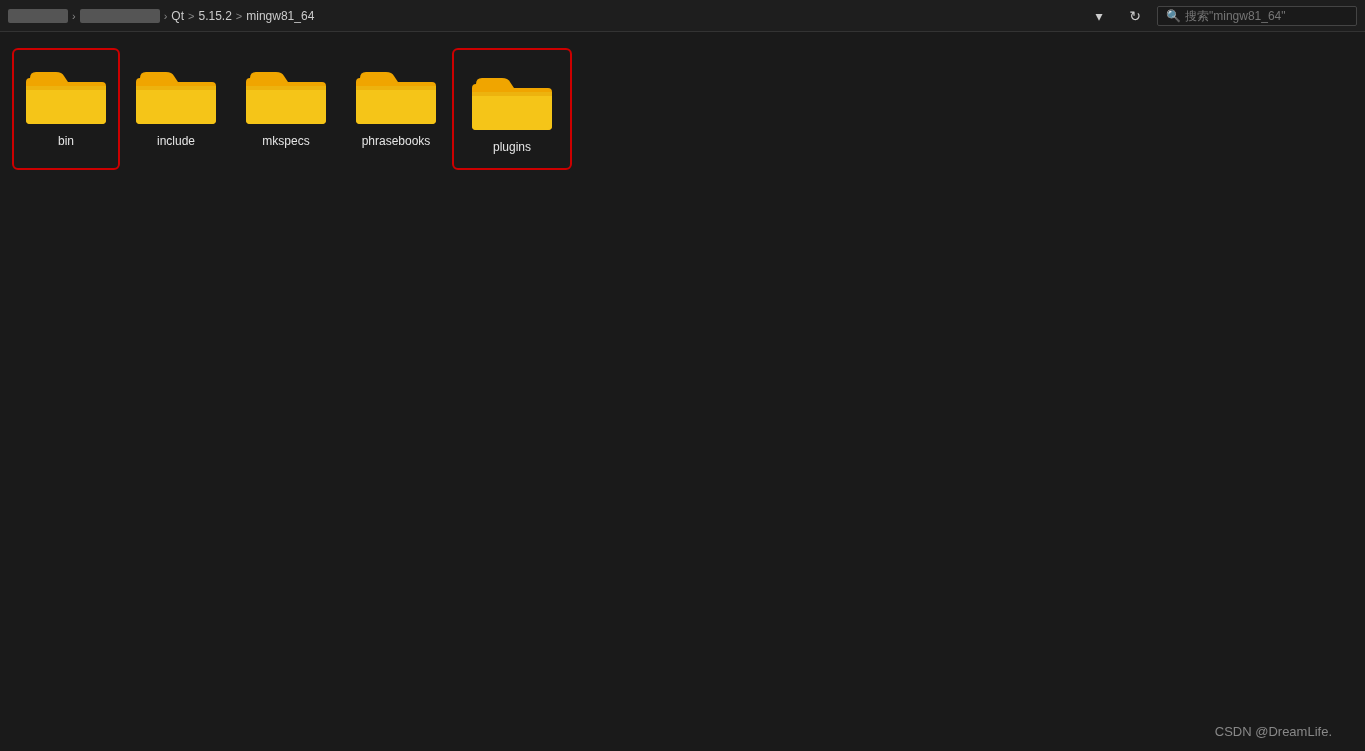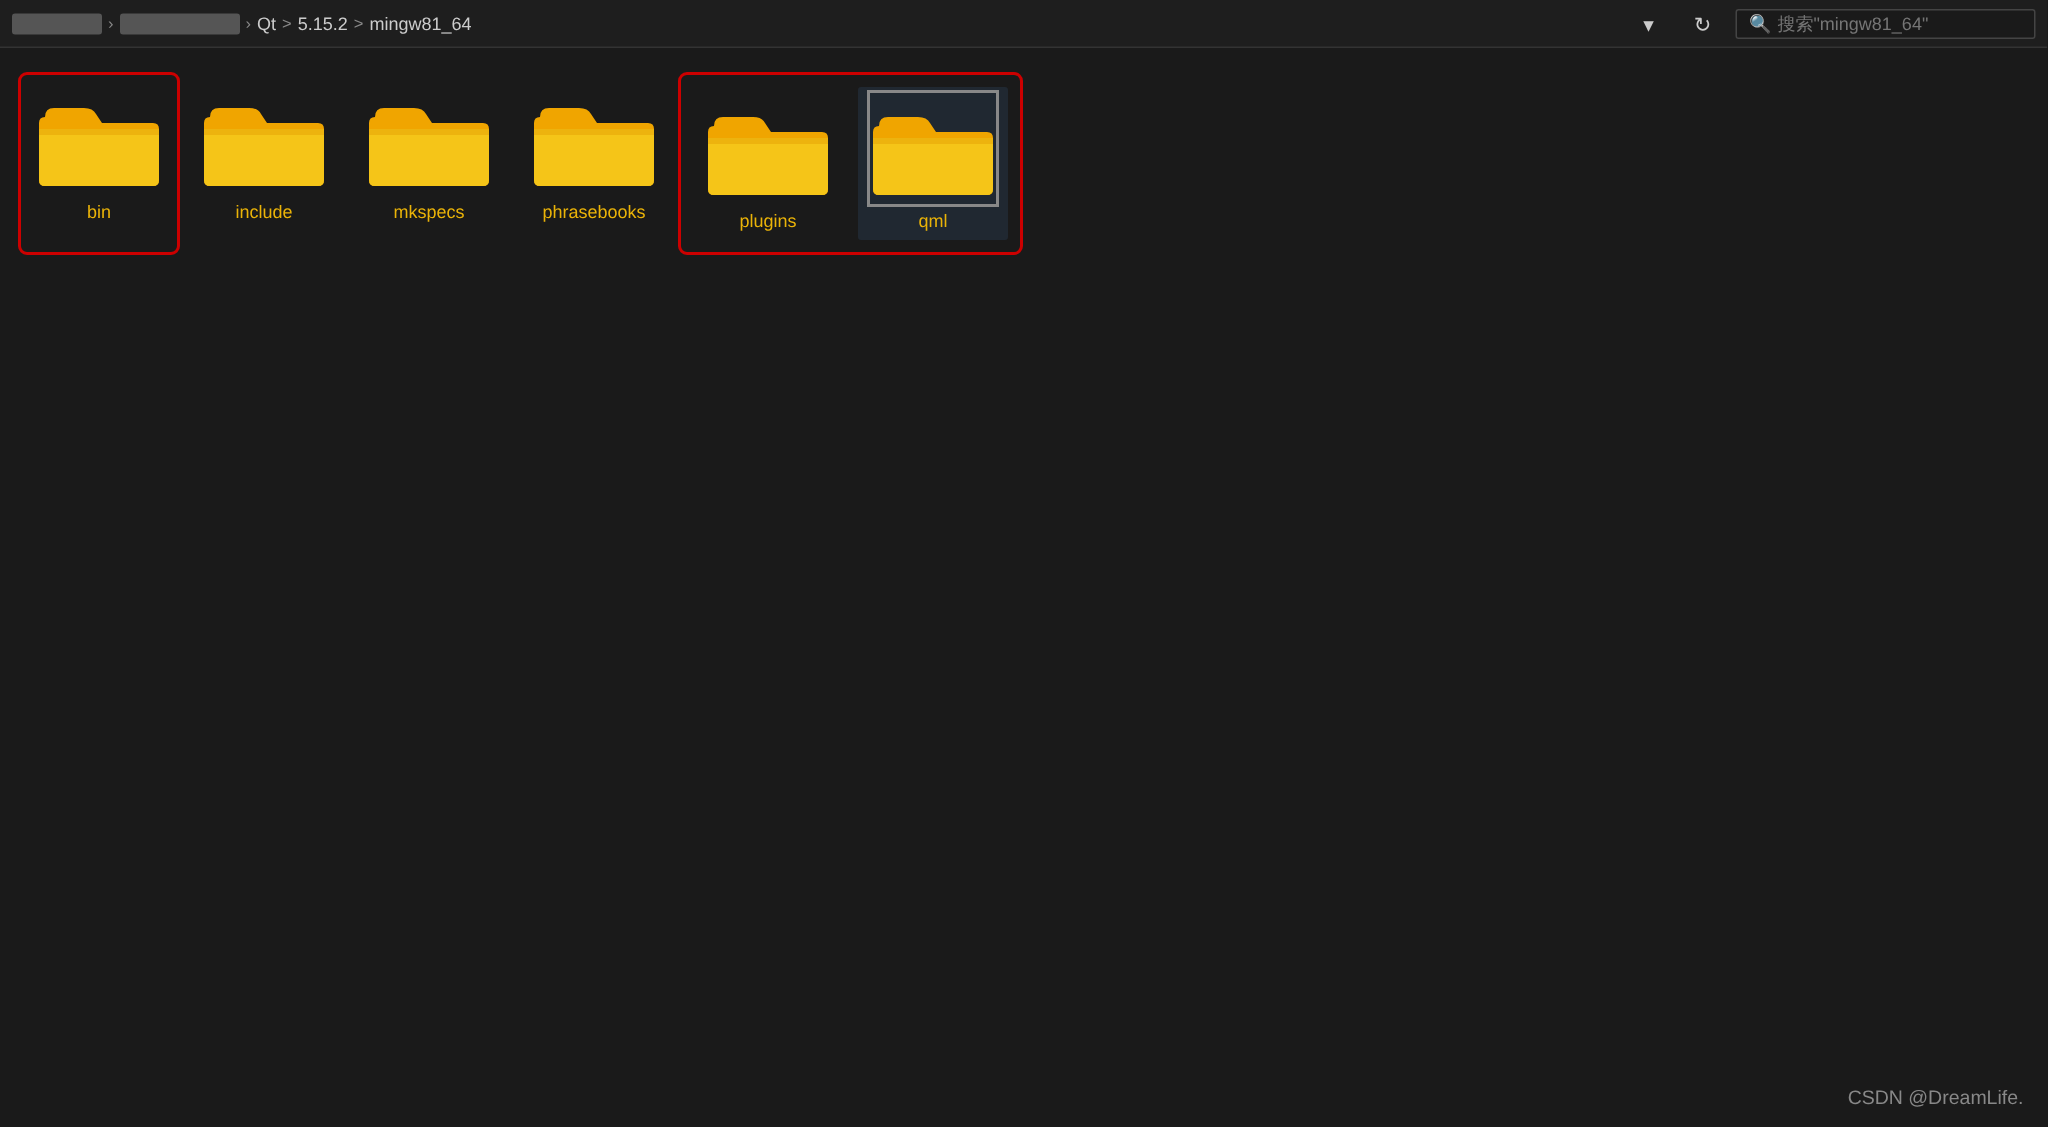--- a/index.html
+++ b/index.html
@@ -116,21 +116,21 @@
     }
 
     
     .folder-svg {
       width: 80px;
       height: 70px;
     }
 
     .folder-label {
       font-size: 12px;
-      color: #eab308;
+      color: #e5e5e5;
       text-align: center;
       word-break: break-all;
     }
 
     
     .highlight-red {
       outline: 2px solid #cc0000;
       outline-offset: 2px;
       border-radius: 2px;
     }
@@ -143,21 +143,21 @@
       outline-offset: 2px;
       padding: 6px;
       border-radius: 2px;
       justify-content: center;
     }
 
     
     .watermark {
       position: absolute;
       bottom: 12px;
-      right: 16px;
+      right: 33px;
       color: #888;
       font-size: 13px;
     }
 
     
     .folder-item.selected {
       background: rgba(70, 120, 180, 0.15);
     }
   </style>
 </head>
@@ -218,24 +218,16 @@
     </div>
     <div class="highlight-red-group">
       <div class="folder-item">
         <div class="folder-icon"><svg viewBox="0 0 80 70" width="80" height="70" class="folder-svg">
             <path d="M4 20 Q4 14 10 14 L30 14 Q36 14 38 18 L42 24 L76 24 Q80 24 80 28 L80 62 Q80 66 76 66 L4 66 Q0 66 0 62 L0 24 Q0 20 4 20 Z" fill="#F0A500"></path>
             <path d="M0 28 L80 28 L80 62 Q80 66 76 66 L4 66 Q0 66 0 62 Z" fill="#F5C518"></path>
             <path d="M0 28 L80 28 L80 32 L0 32 Z" fill="#E09800" opacity="0.4"></path>
           </svg></div>
         <span class="folder-label">plugins</span>
       </div>
-      <div class="folder-item selected">
-        <div class="folder-icon" style="outline: rgb(136, 136, 136) solid 2px; outline-offset: 2px;"><svg viewBox="0 0 80 70" width="80" height="70" class="folder-svg">
-            <path d="M4 20 Q4 14 10 14 L30 14 Q36 14 38 18 L42 24 L76 24 Q80 24 80 28 L80 62 Q80 66 76 66 L4 66 Q0 66 0 62 L0 24 Q0 20 4 20 Z" fill="#F0A500"></path>
-            <path d="M0 28 L80 28 L80 62 Q80 66 76 66 L4 66 Q0 66 0 62 Z" fill="#F5C518"></path>
-            <path d="M0 28 L80 28 L80 32 L0 32 Z" fill="#E09800" opacity="0.4"></path>
-          </svg></div>
-        <span class="folder-label">qml</span>
-      </div>
     </div>
   </div>
 
 <div class="watermark">CSDN @DreamLife.</div>
 
 </body></html>

